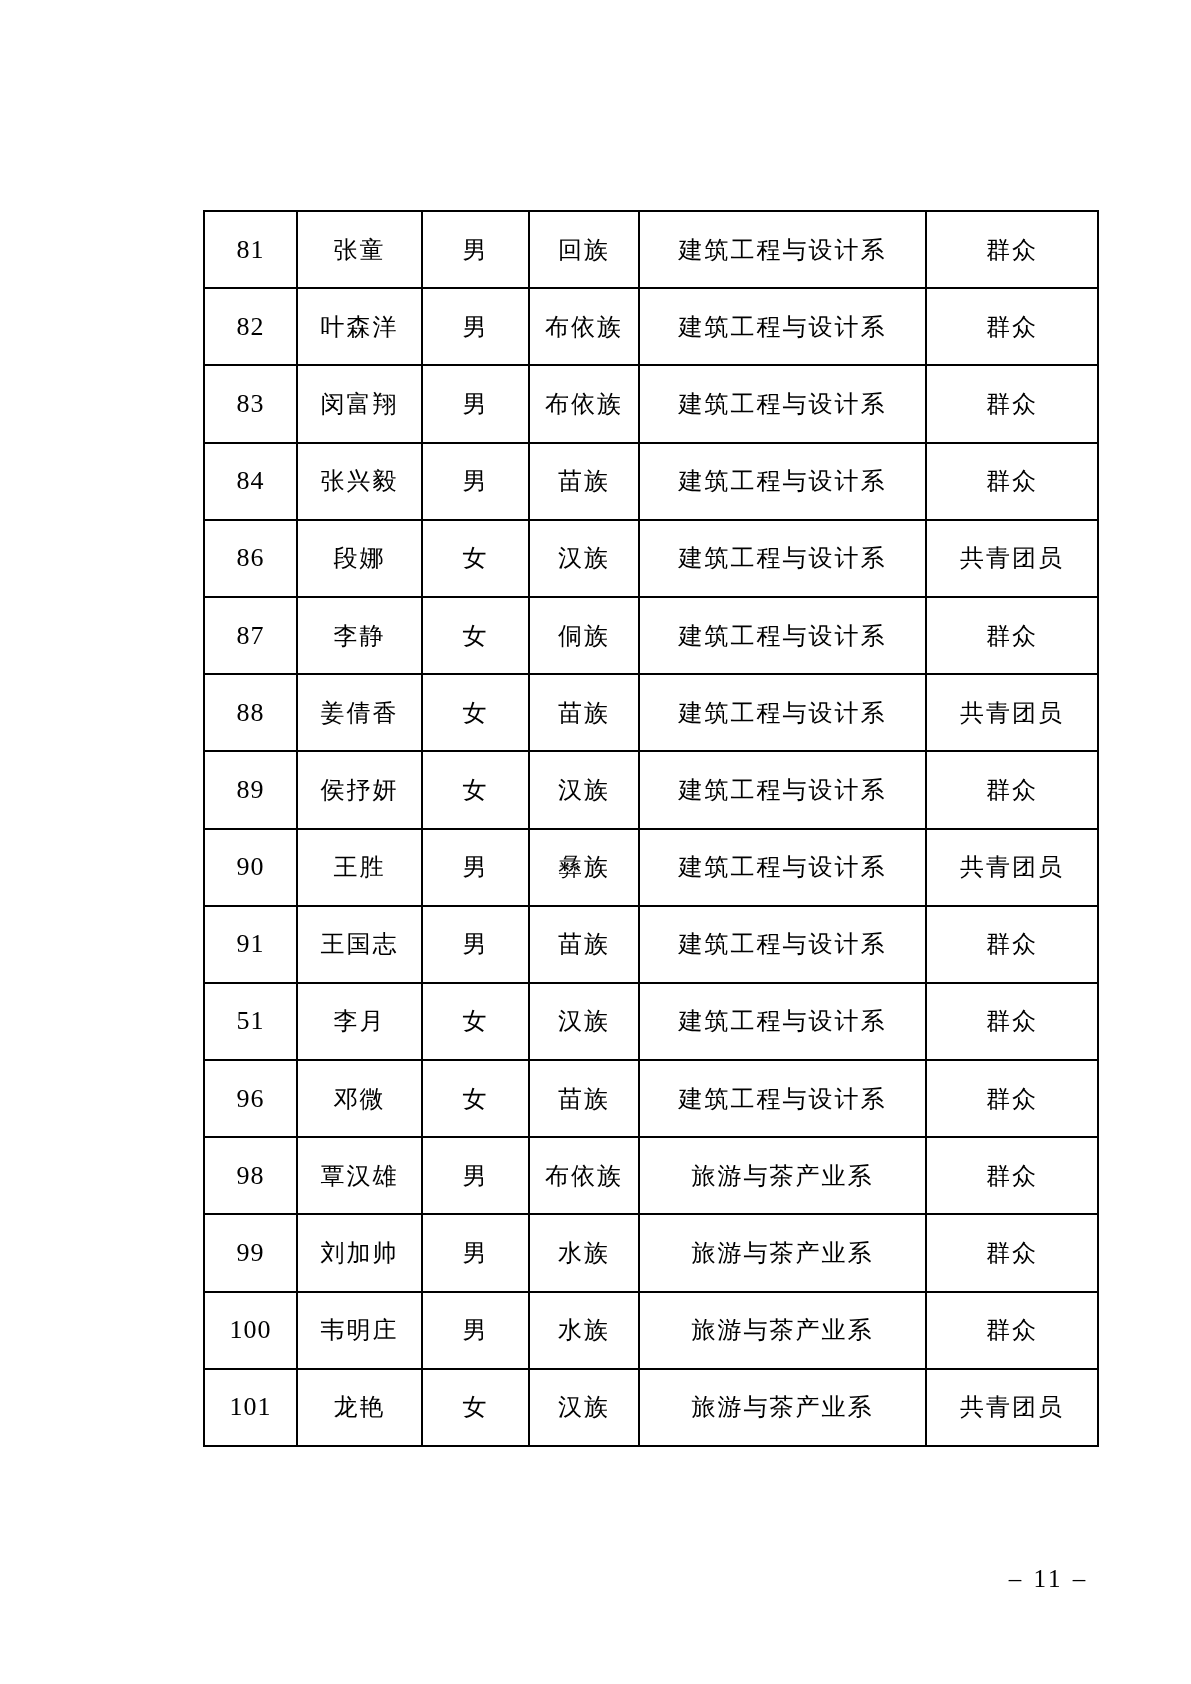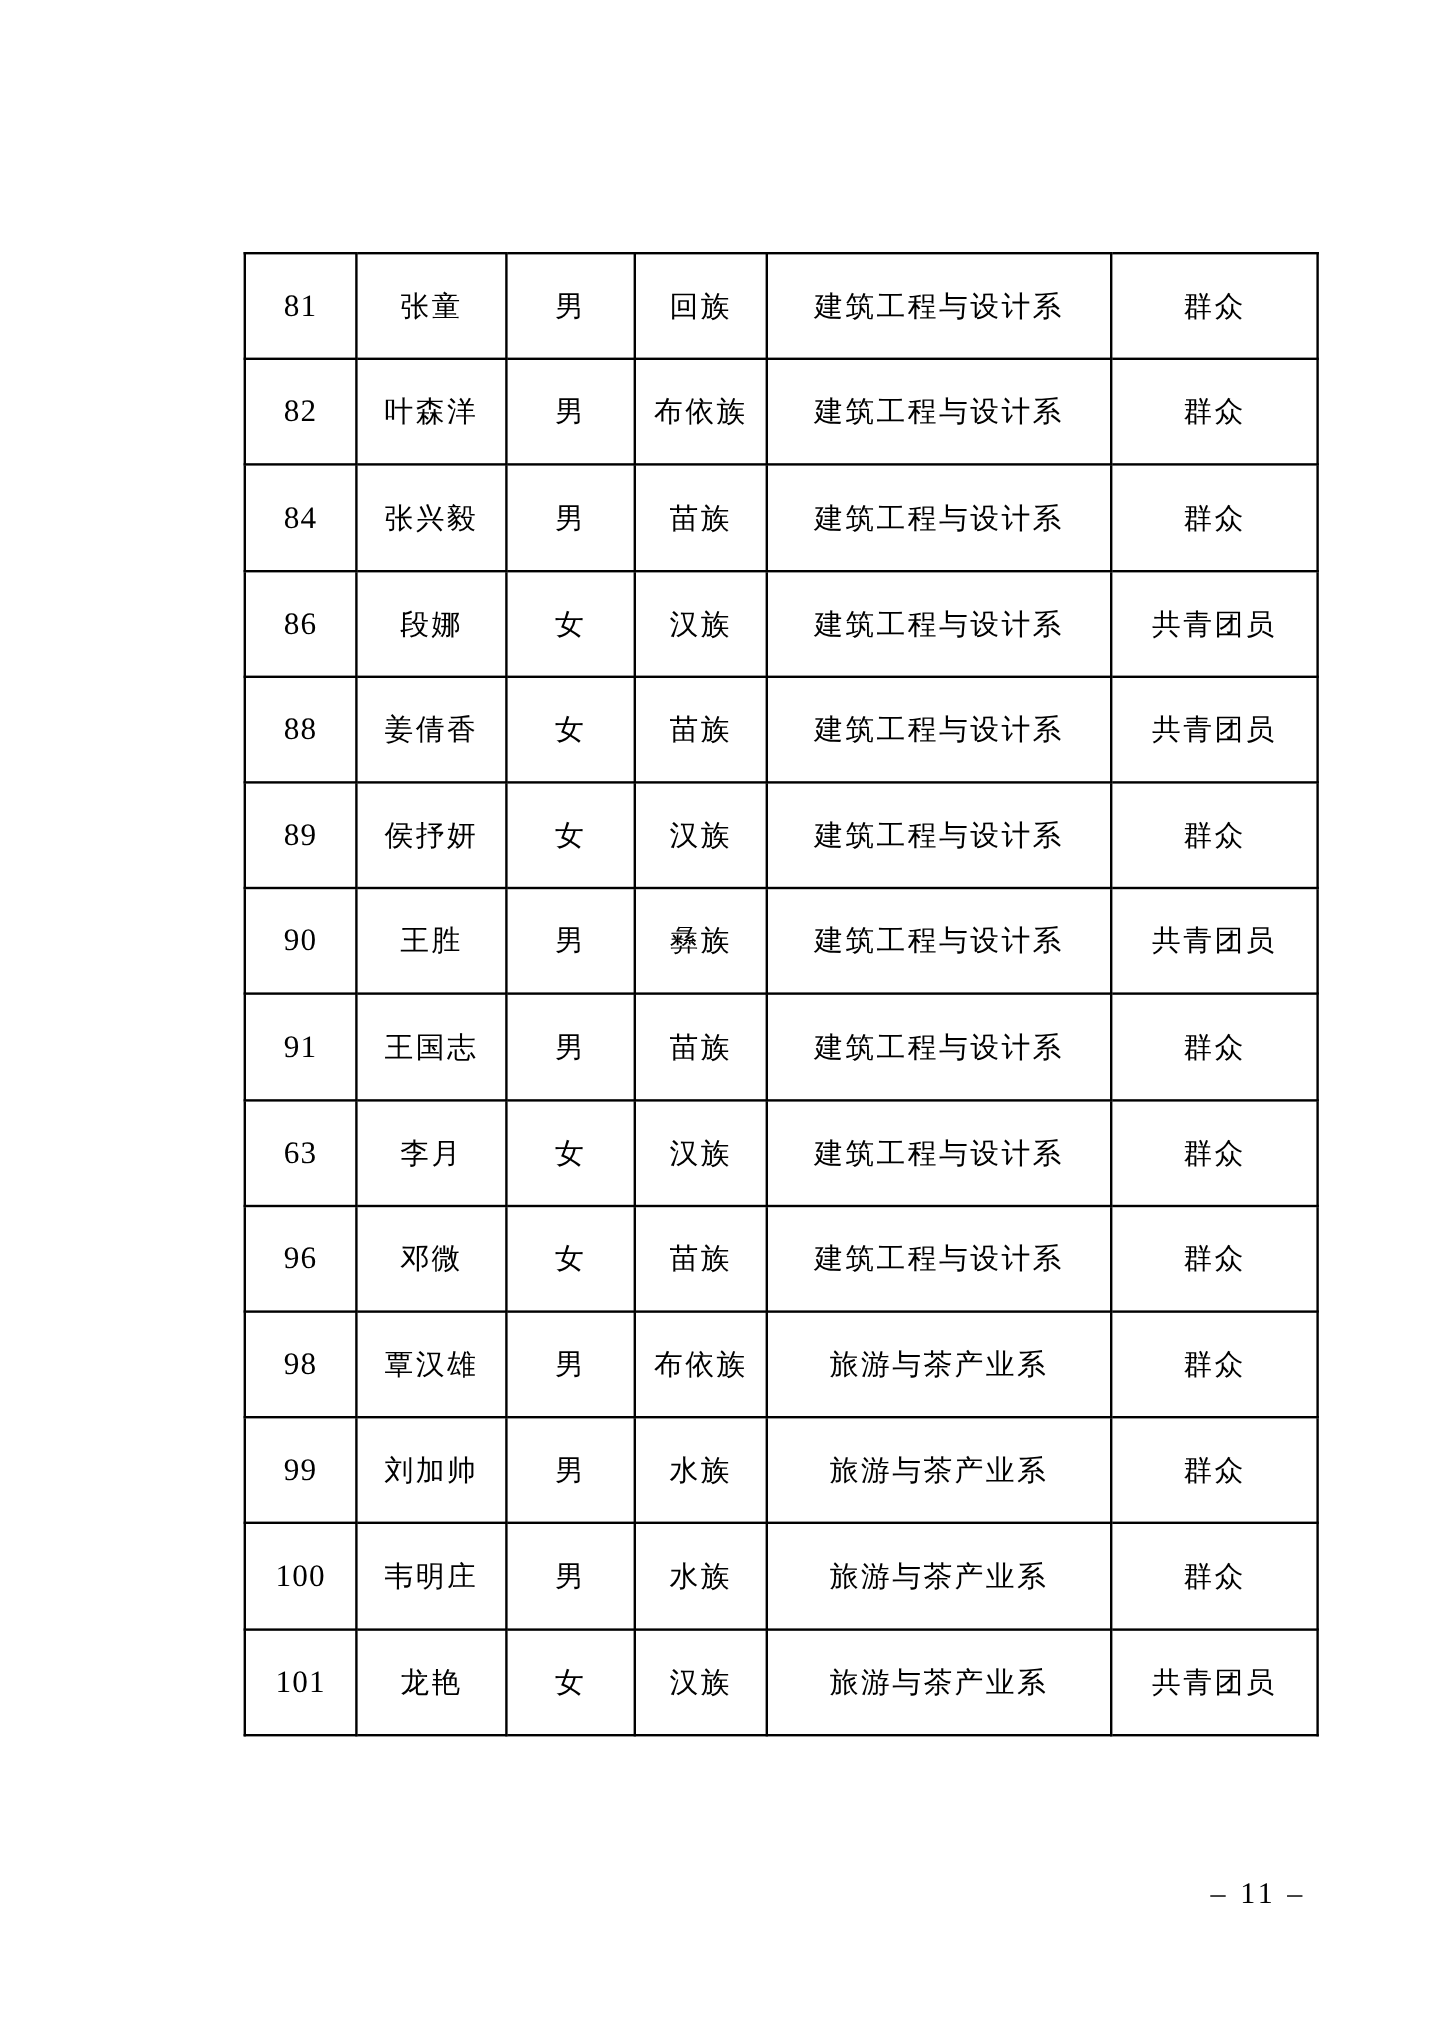--- a/index.html
+++ b/index.html
@@ -79,36 +79,52 @@
         </tr>
         <tr>
           <td class="col0">82</td>
           <td class="col1">叶森洋</td>
           <td class="col2">男</td>
           <td class="col3">布依族</td>
           <td class="col4">建筑工程与设计系</td>
           <td class="col5">群众</td>
         </tr>
         <tr>
+          <td class="col0">83</td>
+          <td class="col1">闵富翔</td>
+          <td class="col2">男</td>
+          <td class="col3">布依族</td>
+          <td class="col4">建筑工程与设计系</td>
+          <td class="col5">群众</td>
+        </tr>
+        <tr>
           <td class="col0">84</td>
           <td class="col1">张兴毅</td>
           <td class="col2">男</td>
           <td class="col3">苗族</td>
           <td class="col4">建筑工程与设计系</td>
           <td class="col5">群众</td>
         </tr>
         <tr>
           <td class="col0">86</td>
           <td class="col1">段娜</td>
           <td class="col2">女</td>
           <td class="col3">汉族</td>
           <td class="col4">建筑工程与设计系</td>
           <td class="col5">共青团员</td>
         </tr>
         <tr>
+          <td class="col0">87</td>
+          <td class="col1">李静</td>
+          <td class="col2">女</td>
+          <td class="col3">侗族</td>
+          <td class="col4">建筑工程与设计系</td>
+          <td class="col5">群众</td>
+        </tr>
+        <tr>
           <td class="col0">88</td>
           <td class="col1">姜倩香</td>
           <td class="col2">女</td>
           <td class="col3">苗族</td>
           <td class="col4">建筑工程与设计系</td>
           <td class="col5">共青团员</td>
         </tr>
         <tr>
           <td class="col0">89</td>
           <td class="col1">侯抒妍</td>
@@ -127,21 +143,21 @@
         </tr>
         <tr>
           <td class="col0">91</td>
           <td class="col1">王国志</td>
           <td class="col2">男</td>
           <td class="col3">苗族</td>
           <td class="col4">建筑工程与设计系</td>
           <td class="col5">群众</td>
         </tr>
         <tr>
-          <td class="col0">63</td>
+          <td class="col0">51</td>
           <td class="col1">李月</td>
           <td class="col2">女</td>
           <td class="col3">汉族</td>
           <td class="col4">建筑工程与设计系</td>
           <td class="col5">群众</td>
         </tr>
         <tr>
           <td class="col0">96</td>
           <td class="col1">邓微</td>
           <td class="col2">女</td>

